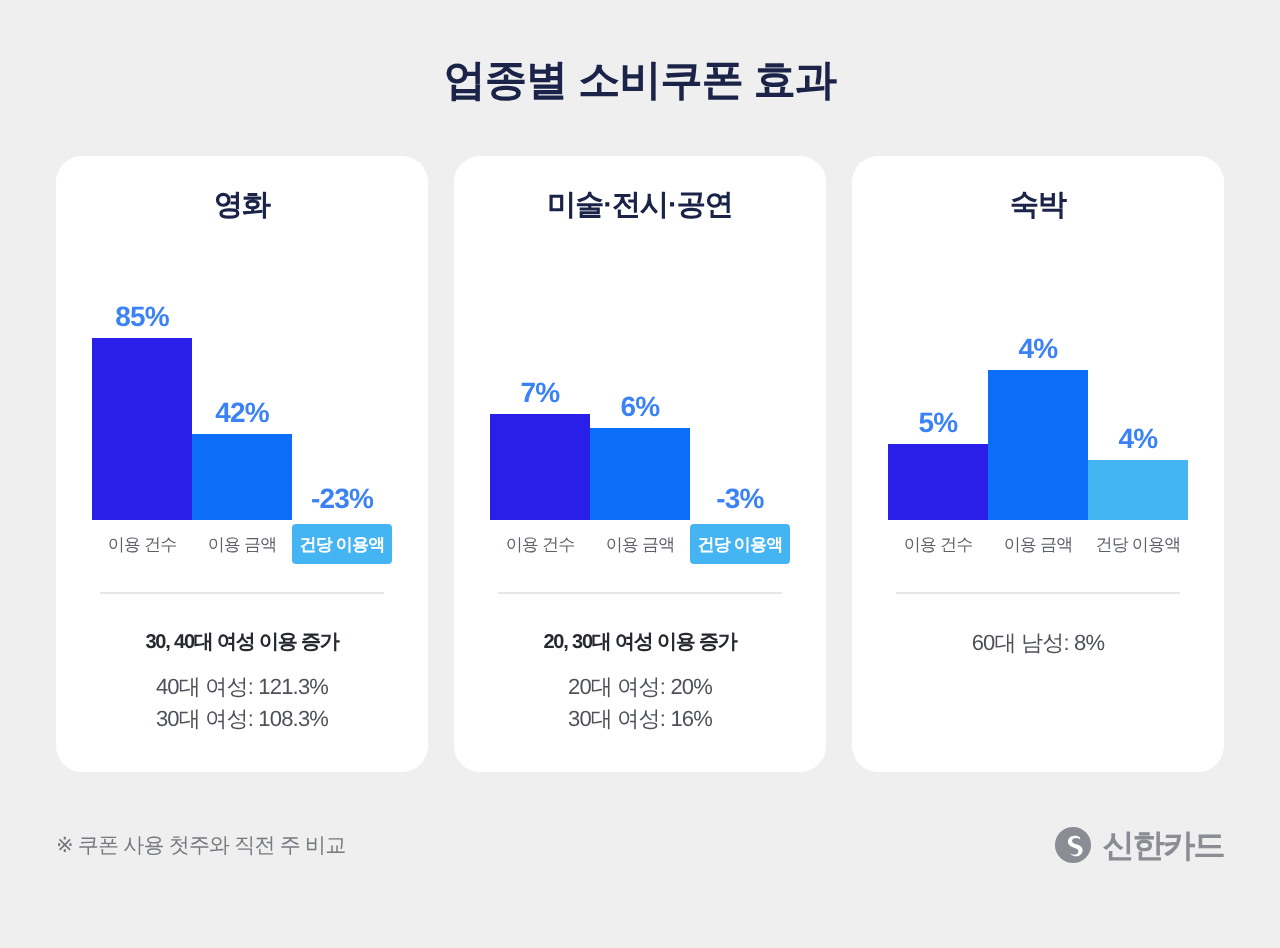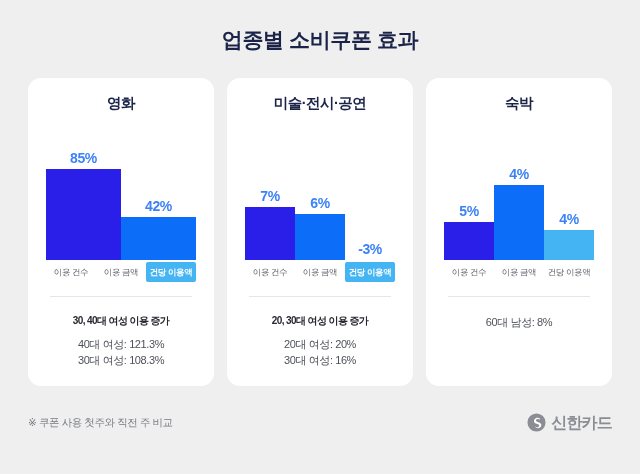--- a/index.html
+++ b/index.html
@@ -195,20 +195,24 @@
       <div class="card-title">영화</div>
       <div class="chart">
         <div class="bars">
           <div class="bar-col">
             <div class="bar-value">85%</div>
             <div class="bar-rect c-deep" style="height: 91px;"></div>
           </div>
           <div class="bar-col">
             <div class="bar-value">42%</div>
             <div class="bar-rect c-mid" style="height: 43px;"></div>
+          </div>
+          <div class="bar-col">
+            <div class="bar-value">-23%</div>
+            <div class="bar-rect c-none" style="height: 0px;"></div>
           </div>
         </div>
         <div class="cats">
           <div class="cat">이용 건수</div>
           <div class="cat">이용 금액</div>
           <div class="cat hl">건당 이용액</div>
         </div>
       </div>
       <div class="divider"></div>
       <div class="card-foot">

